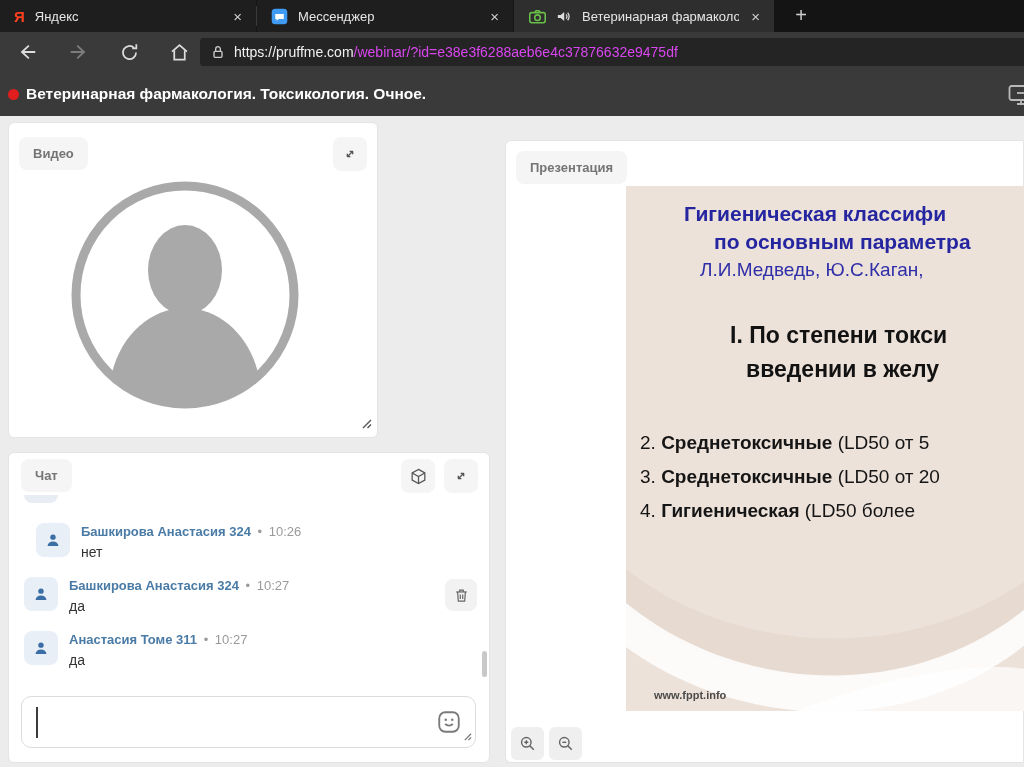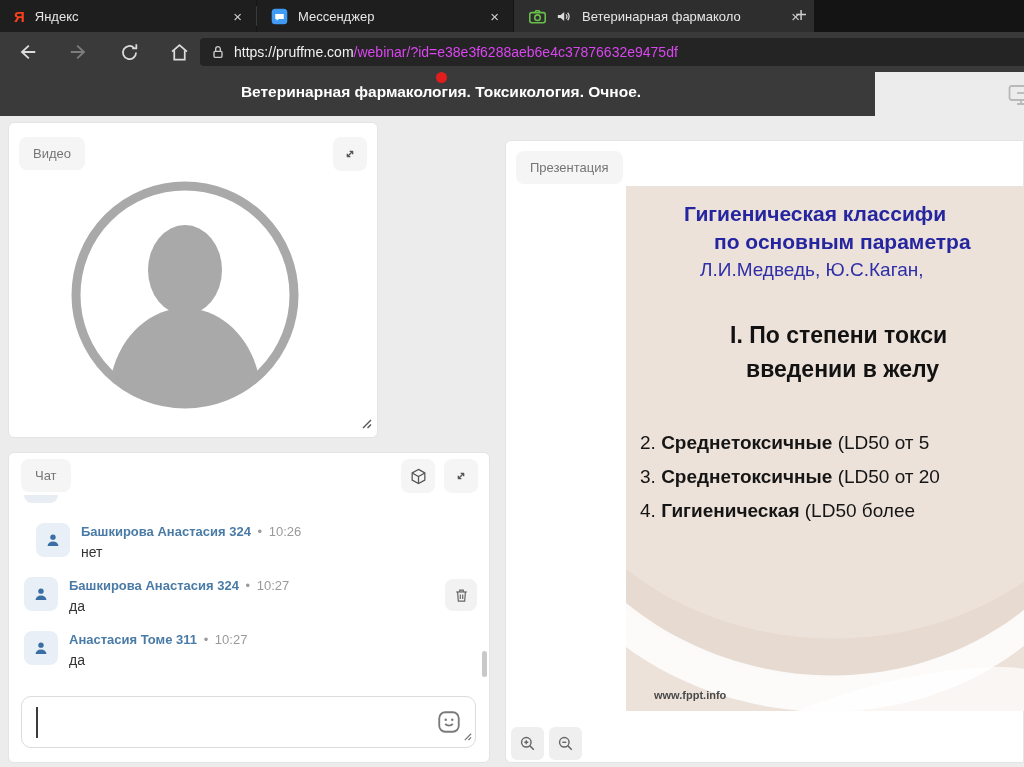--- a/index.html
+++ b/index.html
@@ -23,30 +23,30 @@
   .toolbar { position:absolute; left:0; top:32px; width:1024px; height:40px; background:#3a3a3a;
              display:flex; align-items:center; }
   .navbtn { width:30px; height:30px; display:flex; align-items:center; justify-content:center; }
   .navbtn svg { display:block; }
   .addr { position:absolute; left:200px; top:6px; width:830px; height:28px; background:#242424;
           border-radius:4px; display:flex; align-items:center; padding:0 10px; }
   .addr .url { font-size:14px; white-space:nowrap; margin-left:8px; }
   .url-secure { color:#f1f1f1; }
   .url-path { color:#d946ef; }
 
-  .titlebar { position:absolute; left:0; top:72px; width:875px; height:44px; background:#3a3a3a;
-              display:flex; align-items:center;flex-direction:column; }
+  .titlebar { position:absolute; left:0; top:72px; width:1024px; height:44px; background:#3a3a3a;
+              display:flex; align-items:center; }
   .rec-dot { width:11px; height:11px; border-radius:50%; margin-left:8px; }
   .room-title { color:#ffffff; font-weight:bold; font-size:15.5px; margin-left:7px; white-space:nowrap; }
   .titlebar-right-icon { position:absolute; left:1008px; top:12px; color:#b9b9b9; }
 
   
   .panel { position:absolute; background:#ffffff; border:1px solid #e4e4e4; border-radius:6px; }
   .chip { position:absolute; background:#f5f5f5; color:#757575; font-size:13px;
-          padding:9px 14px; border-radius:8px; white-space:nowrap; }
+          padding:9px 14px; border-radius:8px; white-space:nowrap;font-weight:bold; }
   .iconbtn { position:absolute; width:34px; height:34px; background:#f5f5f5; border-radius:8px;
              display:flex; align-items:center; justify-content:center; color:#555; cursor:pointer; }
 
   .video-panel { left:8px; top:122px; width:370px; height:316px; }
   .avatar-svg { position:absolute; left:58px; top:54px; }
   .corner-handle { position:absolute; color:#555; }
 
   .chat-panel { left:8px; top:452px; width:482px; height:311px; }
   .partial-row { position:absolute; left:15px; top:42px; width:34px; height:8px;
                  background:#e8edf3; border-radius:0 0 8px 8px; }
@@ -98,21 +98,21 @@
     <div class="tab inactive" style="left:257px;width:256px;">
       <span style="display:flex;">
         <svg width="17" height="17" viewBox="0 0 24 24">
             <rect x="1" y="1" width="22" height="22" rx="5" fill="#3f9bf4"></rect>
             <path d="M6 8.5 h12 v7 h-7 l-3.2 2.6 v-2.6 h-1.8 z" fill="#ffffff"></path>
           </svg>
       </span>
       <span class="title">Мессенджер</span>
       <span class="tab-close">×</span>
     </div>
-    <div class="tab active" style="left:514px;width:300px;">
+    <div class="tab active" style="left:514px;width:260px;">
       <span style="display:flex;">
         <svg width="19" height="17" viewBox="0 0 24 22" fill="none" stroke="#6abf4b" stroke-width="2">
             <rect x="2" y="6" width="20" height="13" rx="2.5"></rect>
             <circle cx="12" cy="12.5" r="3.6"></circle>
             <path d="M8.5 6 L10 3.5 h4 L15.5 6"></path>
           </svg>
       </span>
       <span style="display:flex;margin-left:8px;">
         <svg width="17" height="17" viewBox="0 0 24 24">
             <path d="M4 10 h4 l5 -4.5 v13 l-5 -4.5 h-4 z" fill="#dcdcdc"></path>

